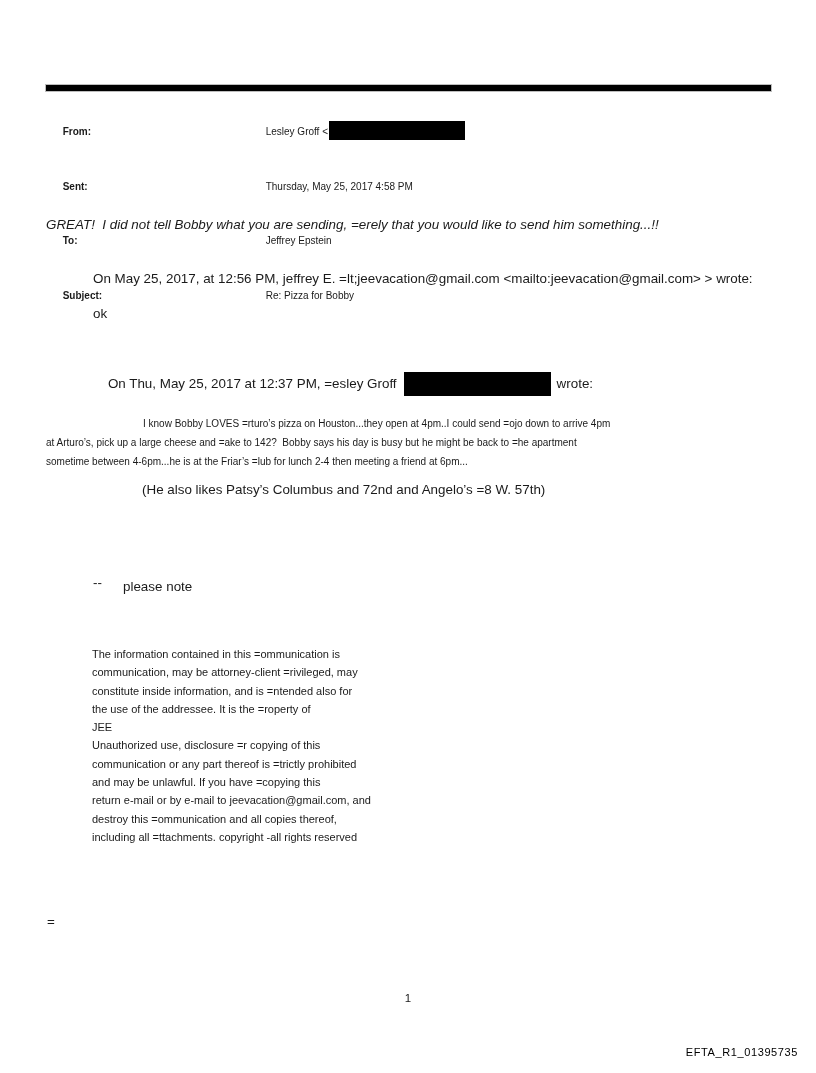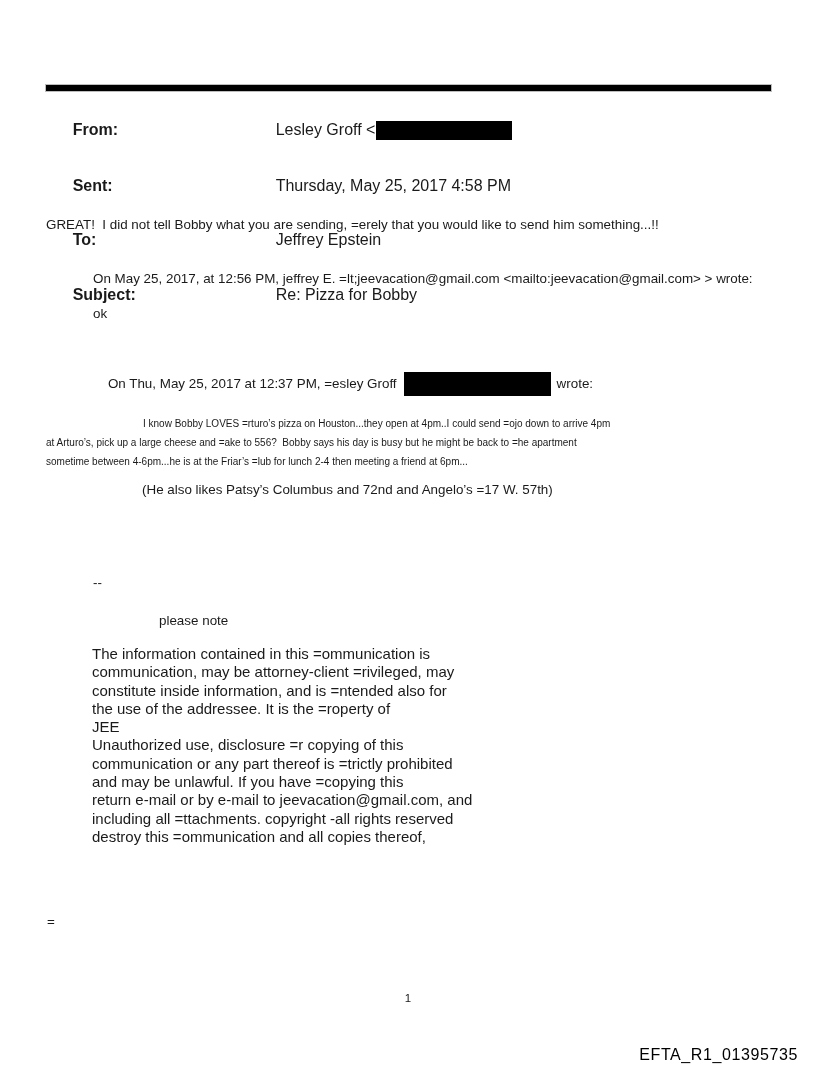--- a/index.html
+++ b/index.html
@@ -28,21 +28,21 @@
   .line {
     position: absolute;
     font-size: 13.4px;
     line-height: 18px;
     white-space: pre;
   }
   .header-block {
     position: absolute;
     left: 46px;
     top: 103px;
-    font-size: 16px;
+    font-size: 10px;
   }
   .header-row {
     line-height: 18.2px;
     white-space: pre;
   }
   .field-label {
     display: inline-block;
     width: 203px;
     font-weight: bold;
   }
@@ -83,37 +83,37 @@
   }
   .para .pline:first-child {
     padding-left: 97px;
   }
   .disclaimer {
     position: absolute;
     left: 92px;
     top: 645px;
   }
   .disclaimer .dline {
-    font-size: 15px;
+    font-size: 11px;
     line-height: 18.3px;
     white-space: pre;
   }
   .page-num {
     position: absolute;
     left: 0;
     top: 992px;
     width: 816px;
     text-align: center;
     font-size: 11.5px;
   }
   .bates {
     position: absolute;
     right: 18px;
     top: 1046px;
-    font-size: 16px;
+    font-size: 11px;
     letter-spacing: 0.6px;
     color: #000000;
   }
 </style>
 </head>
 <body>
 
 <div class="page">
 
   <div class="rule"></div>
@@ -126,54 +126,54 @@
       <span class="field-label">Sent:</span><span>Thursday, May 25, 2017 4:58 PM</span>
     </div>
     <div class="header-row">
       <span class="field-label">To:</span><span>Jeffrey Epstein</span>
     </div>
     <div class="header-row">
       <span class="field-label">Subject:</span><span>Re: Pizza for Bobby</span>
     </div>
   </div>
 
-  <div class="line" style="left:46px; top:216px;">GREAT!  I did not tell Bobby what you are sending, =erely that you would like to send him something...!!</div>
+  <div class="line" style="left:46px; top:216px;font-style:italic;">GREAT!  I did not tell Bobby what you are sending, =erely that you would like to send him something...!!</div>
 
   <div class="line" style="left:93px; top:270px;">On May 25, 2017, at 12:56 PM, jeffrey E. =lt;jeevacation@gmail.com &lt;mailto:jeevacation@gmail.com&gt; &gt; wrote:</div>
 
   <div class="line" style="left:93px; top:305px;">ok</div>
 
   <div class="quote2-line">
     <span>On Thu, May 25, 2017 at 12:37 PM, =esley Groff</span><span class="redact redact-quote"></span><span>wrote:</span>
   </div>
 
   <div class="para">
     <div class="pline">I know Bobby LOVES =rturo’s pizza on Houston...they open at 4pm..I could send =ojo down to arrive 4pm</div>
-    <div class="pline">at Arturo’s, pick up a large cheese and =ake to 556?  Bobby says his day is busy but he might be back to =he apartment</div>
+    <div class="pline">at Arturo’s, pick up a large cheese and =ake to 142?  Bobby says his day is busy but he might be back to =he apartment</div>
     <div class="pline">sometime between 4-6pm...he is at the Friar’s =lub for lunch 2-4 then meeting a friend at 6pm...</div>
   </div>
 
-  <div class="line" style="left:142px; top:481px;">(He also likes Patsy’s Columbus and 72nd and Angelo’s =17 W. 57th)</div>
+  <div class="line" style="left:142px; top:481px;">(He also likes Patsy’s Columbus and 72nd and Angelo’s =8 W. 57th)</div>
 
   <div class="line" style="left:93px; top:574px;">--</div>
 
-  <div class="line" style="left:123px; top:612px;margin-left:36px;">please note</div>
+  <div class="line" style="left:123px; top:578px;">please note</div>
 
   <div class="disclaimer">
     <div class="dline">The information contained in this =ommunication is</div>
     <div class="dline">communication, may be attorney-client =rivileged, may</div>
     <div class="dline">constitute inside information, and is =ntended also for</div>
     <div class="dline">the use of the addressee. It is the =roperty of</div>
     <div class="dline">JEE</div>
     <div class="dline">Unauthorized use, disclosure =r copying of this</div>
     <div class="dline">communication or any part thereof is =trictly prohibited</div>
     <div class="dline">and may be unlawful. If you have =copying this</div>
     <div class="dline">return e-mail or by e-mail to jeevacation@gmail.com, and</div>
+    <div class="dline">destroy this =ommunication and all copies thereof,</div>
     <div class="dline">including all =ttachments. copyright -all rights reserved</div>
-    <div class="dline">destroy this =ommunication and all copies thereof,</div>
   </div>
 
   <div class="line" style="left:47px; top:913px;">=</div>
 
   <div class="page-num">1</div>
 
   <div class="bates">EFTA_R1_01395735</div>
 
 </div>
 

